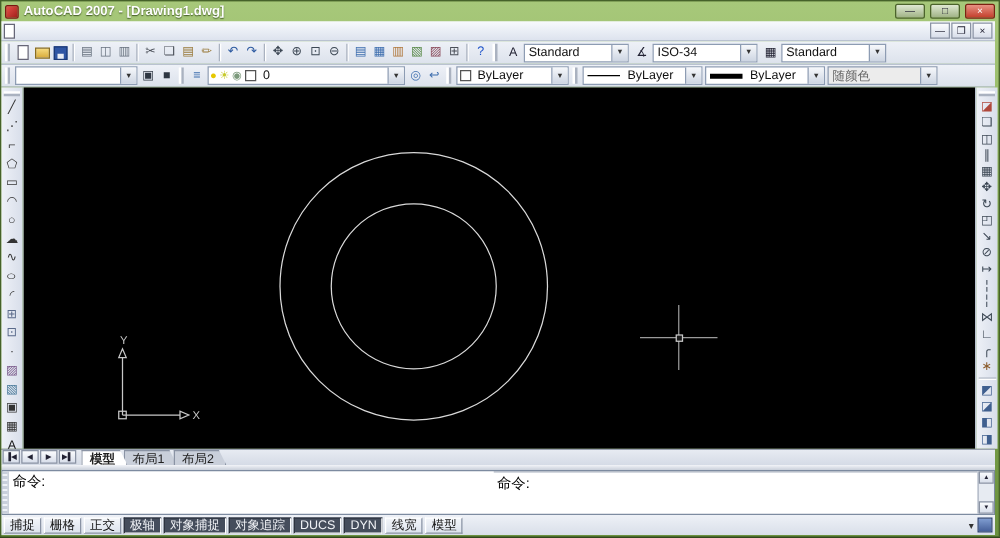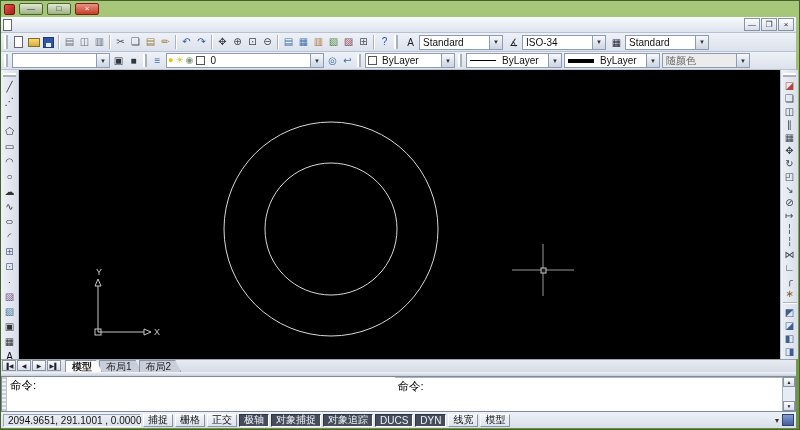--- a/index.html
+++ b/index.html
@@ -75,20 +75,21 @@
 .trayarrow{font-size:8px;color:#333}
 .trayicon{width:12px;height:12px;background:linear-gradient(#7f9cd0,#46609a);border:1px solid #2e4474}
 </style>
 </head>
 <body>
 
 <div id="app">
 
   <div id="titlebar">
     <span class="appicon"></span>
+    <span class="ttext">AutoCAD 2007 - [Drawing1.dwg]</span>
     <span class="wbtn">—</span>
     <span class="wbtn">□</span>
     <span class="wbtn close">×</span>
   </div>
 
   <div id="menubar">
     <span class="ic-sheet" style="margin-right:3px"></span>
     <div class="mdi">
       <span class="mdibtn">—</span>
       <span class="mdibtn">❐</span>
@@ -426,21 +427,20 @@
         <div class="cmdline">命令:</div>
         <div class="cmdline current">命令:</div>
       </div>
     <div class="sbar">
       <span class="sbtn">▲</span>
       <span class="sbtn">▼</span>
     </div>
   </div>
 
   <div id="status">
-    <div id="coords">2094.9651, 291.1001 , 0.0000</div>
     <div style="display:flex;gap:2px">
         <div class="sbt">捕捉</div>
         <div class="sbt">栅格</div>
         <div class="sbt">正交</div>
         <div class="sbt pressed">极轴</div>
         <div class="sbt pressed">对象捕捉</div>
         <div class="sbt pressed">对象追踪</div>
         <div class="sbt pressed">DUCS</div>
         <div class="sbt pressed">DYN</div>
         <div class="sbt">线宽</div>

